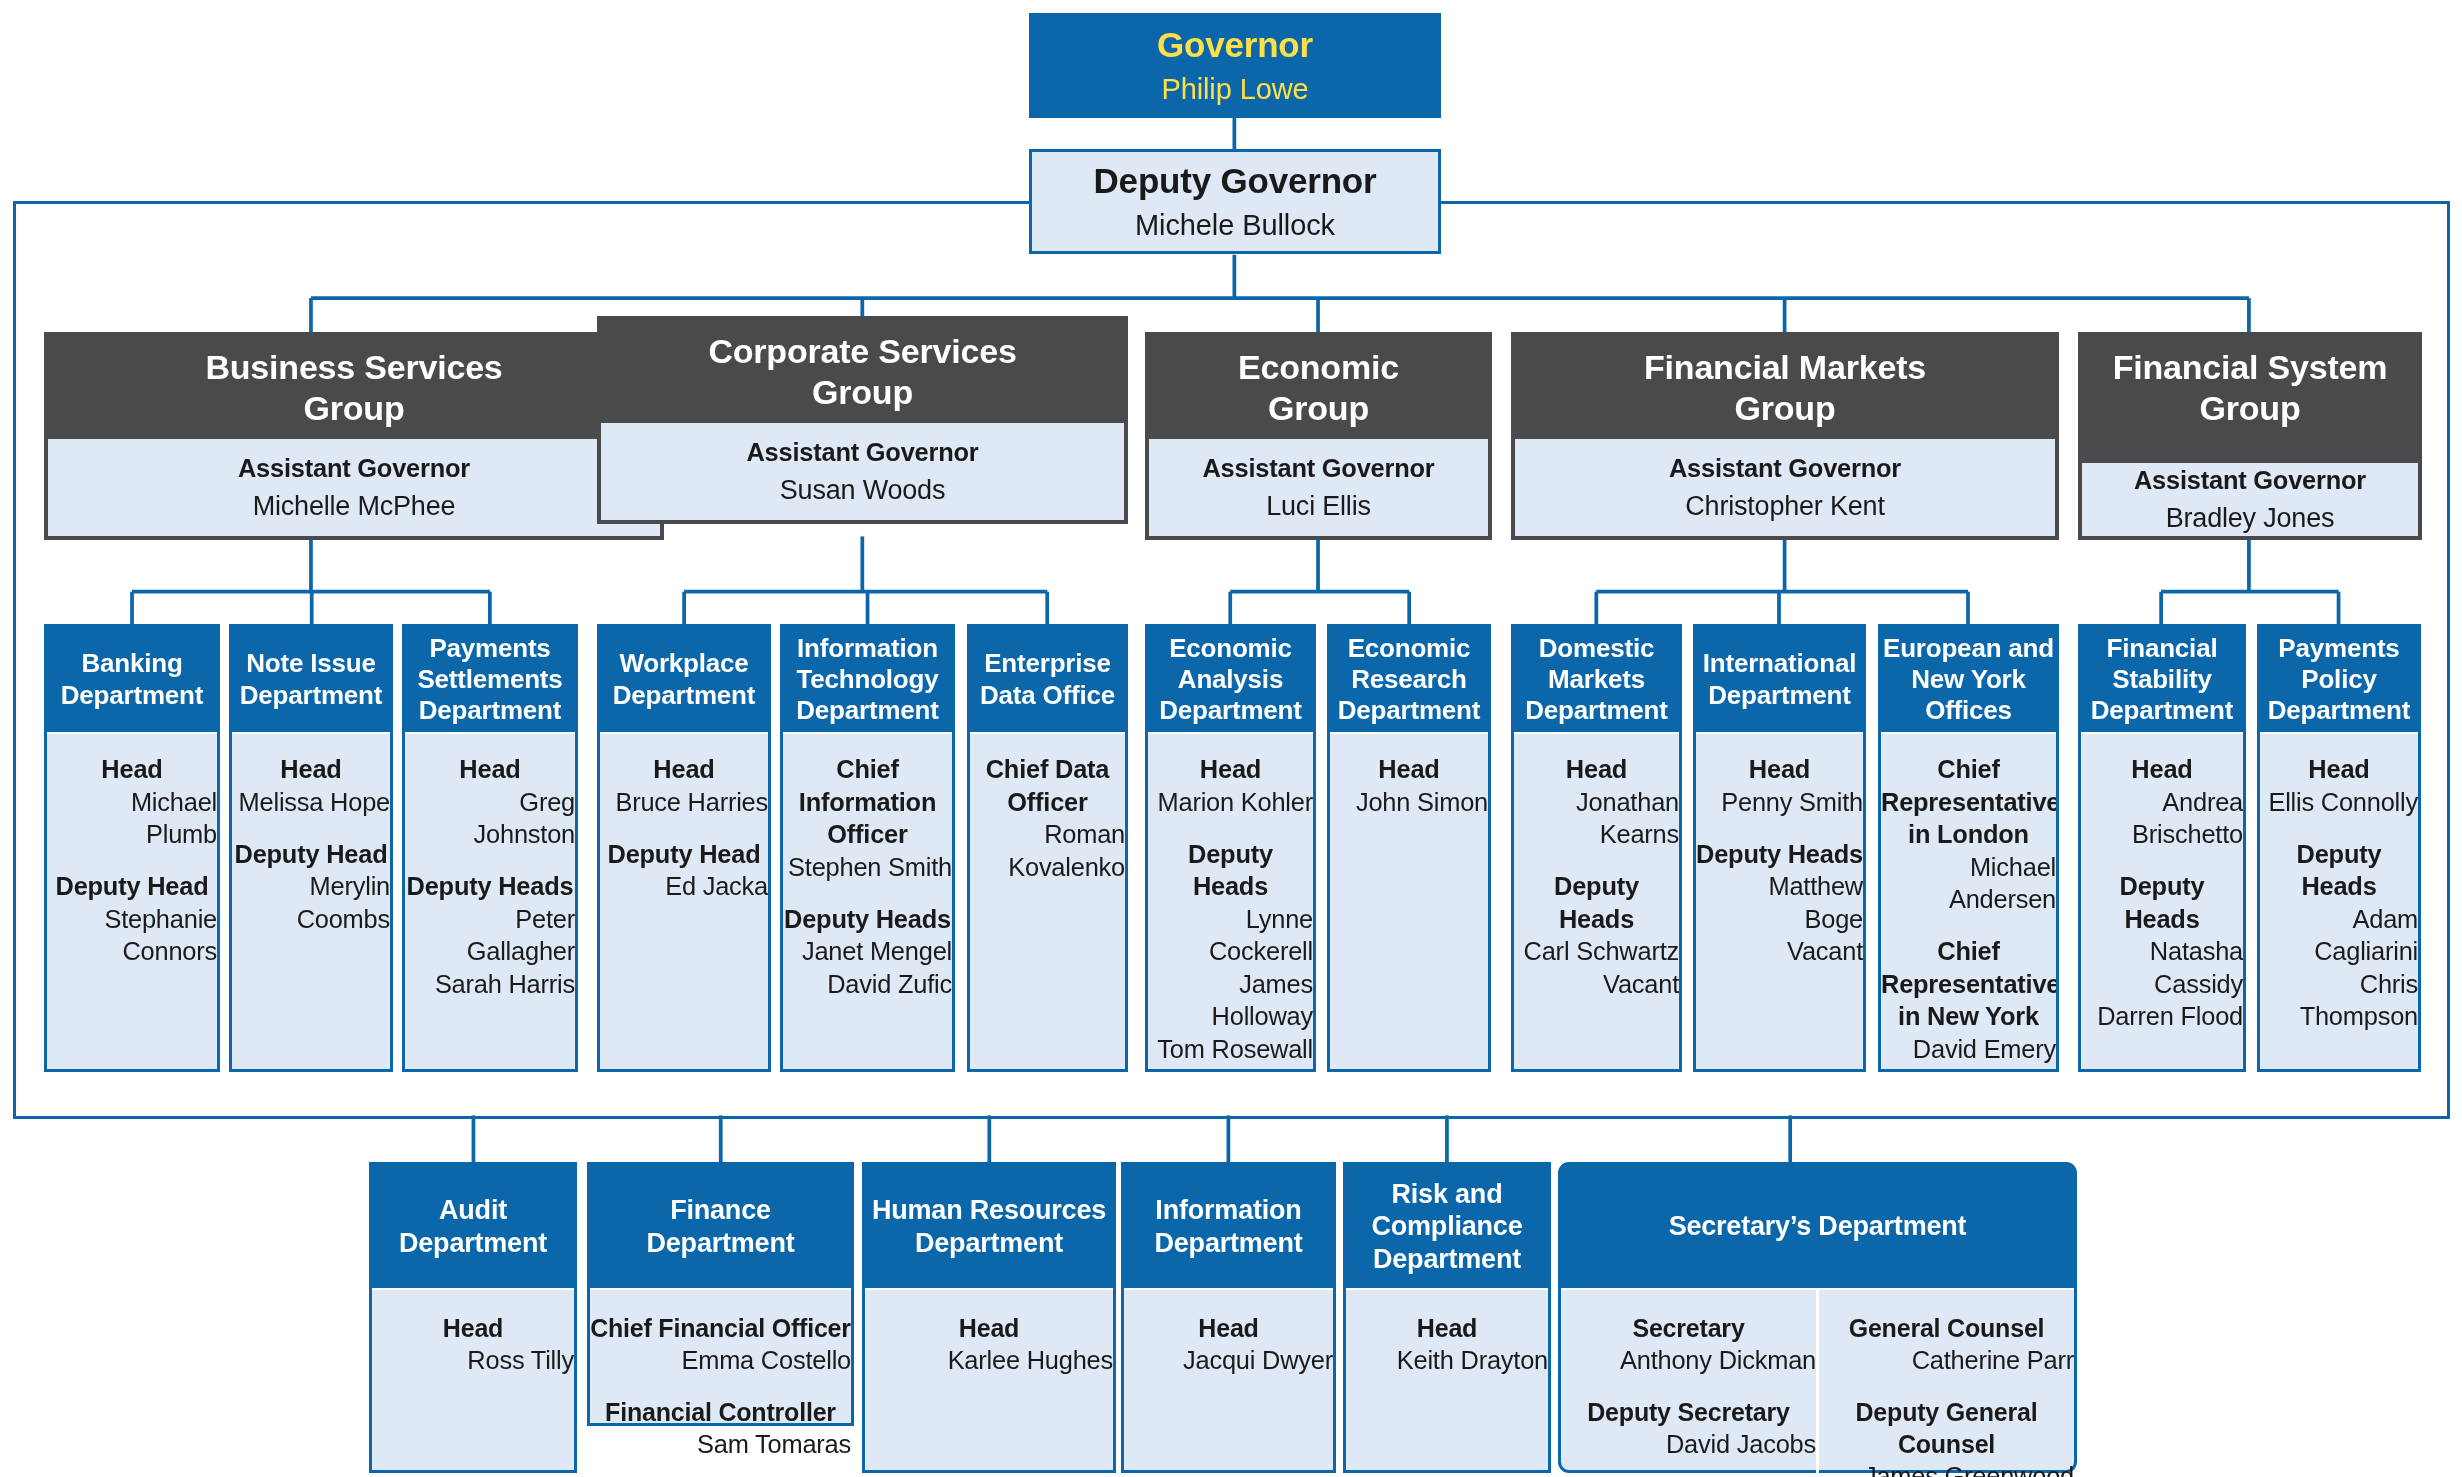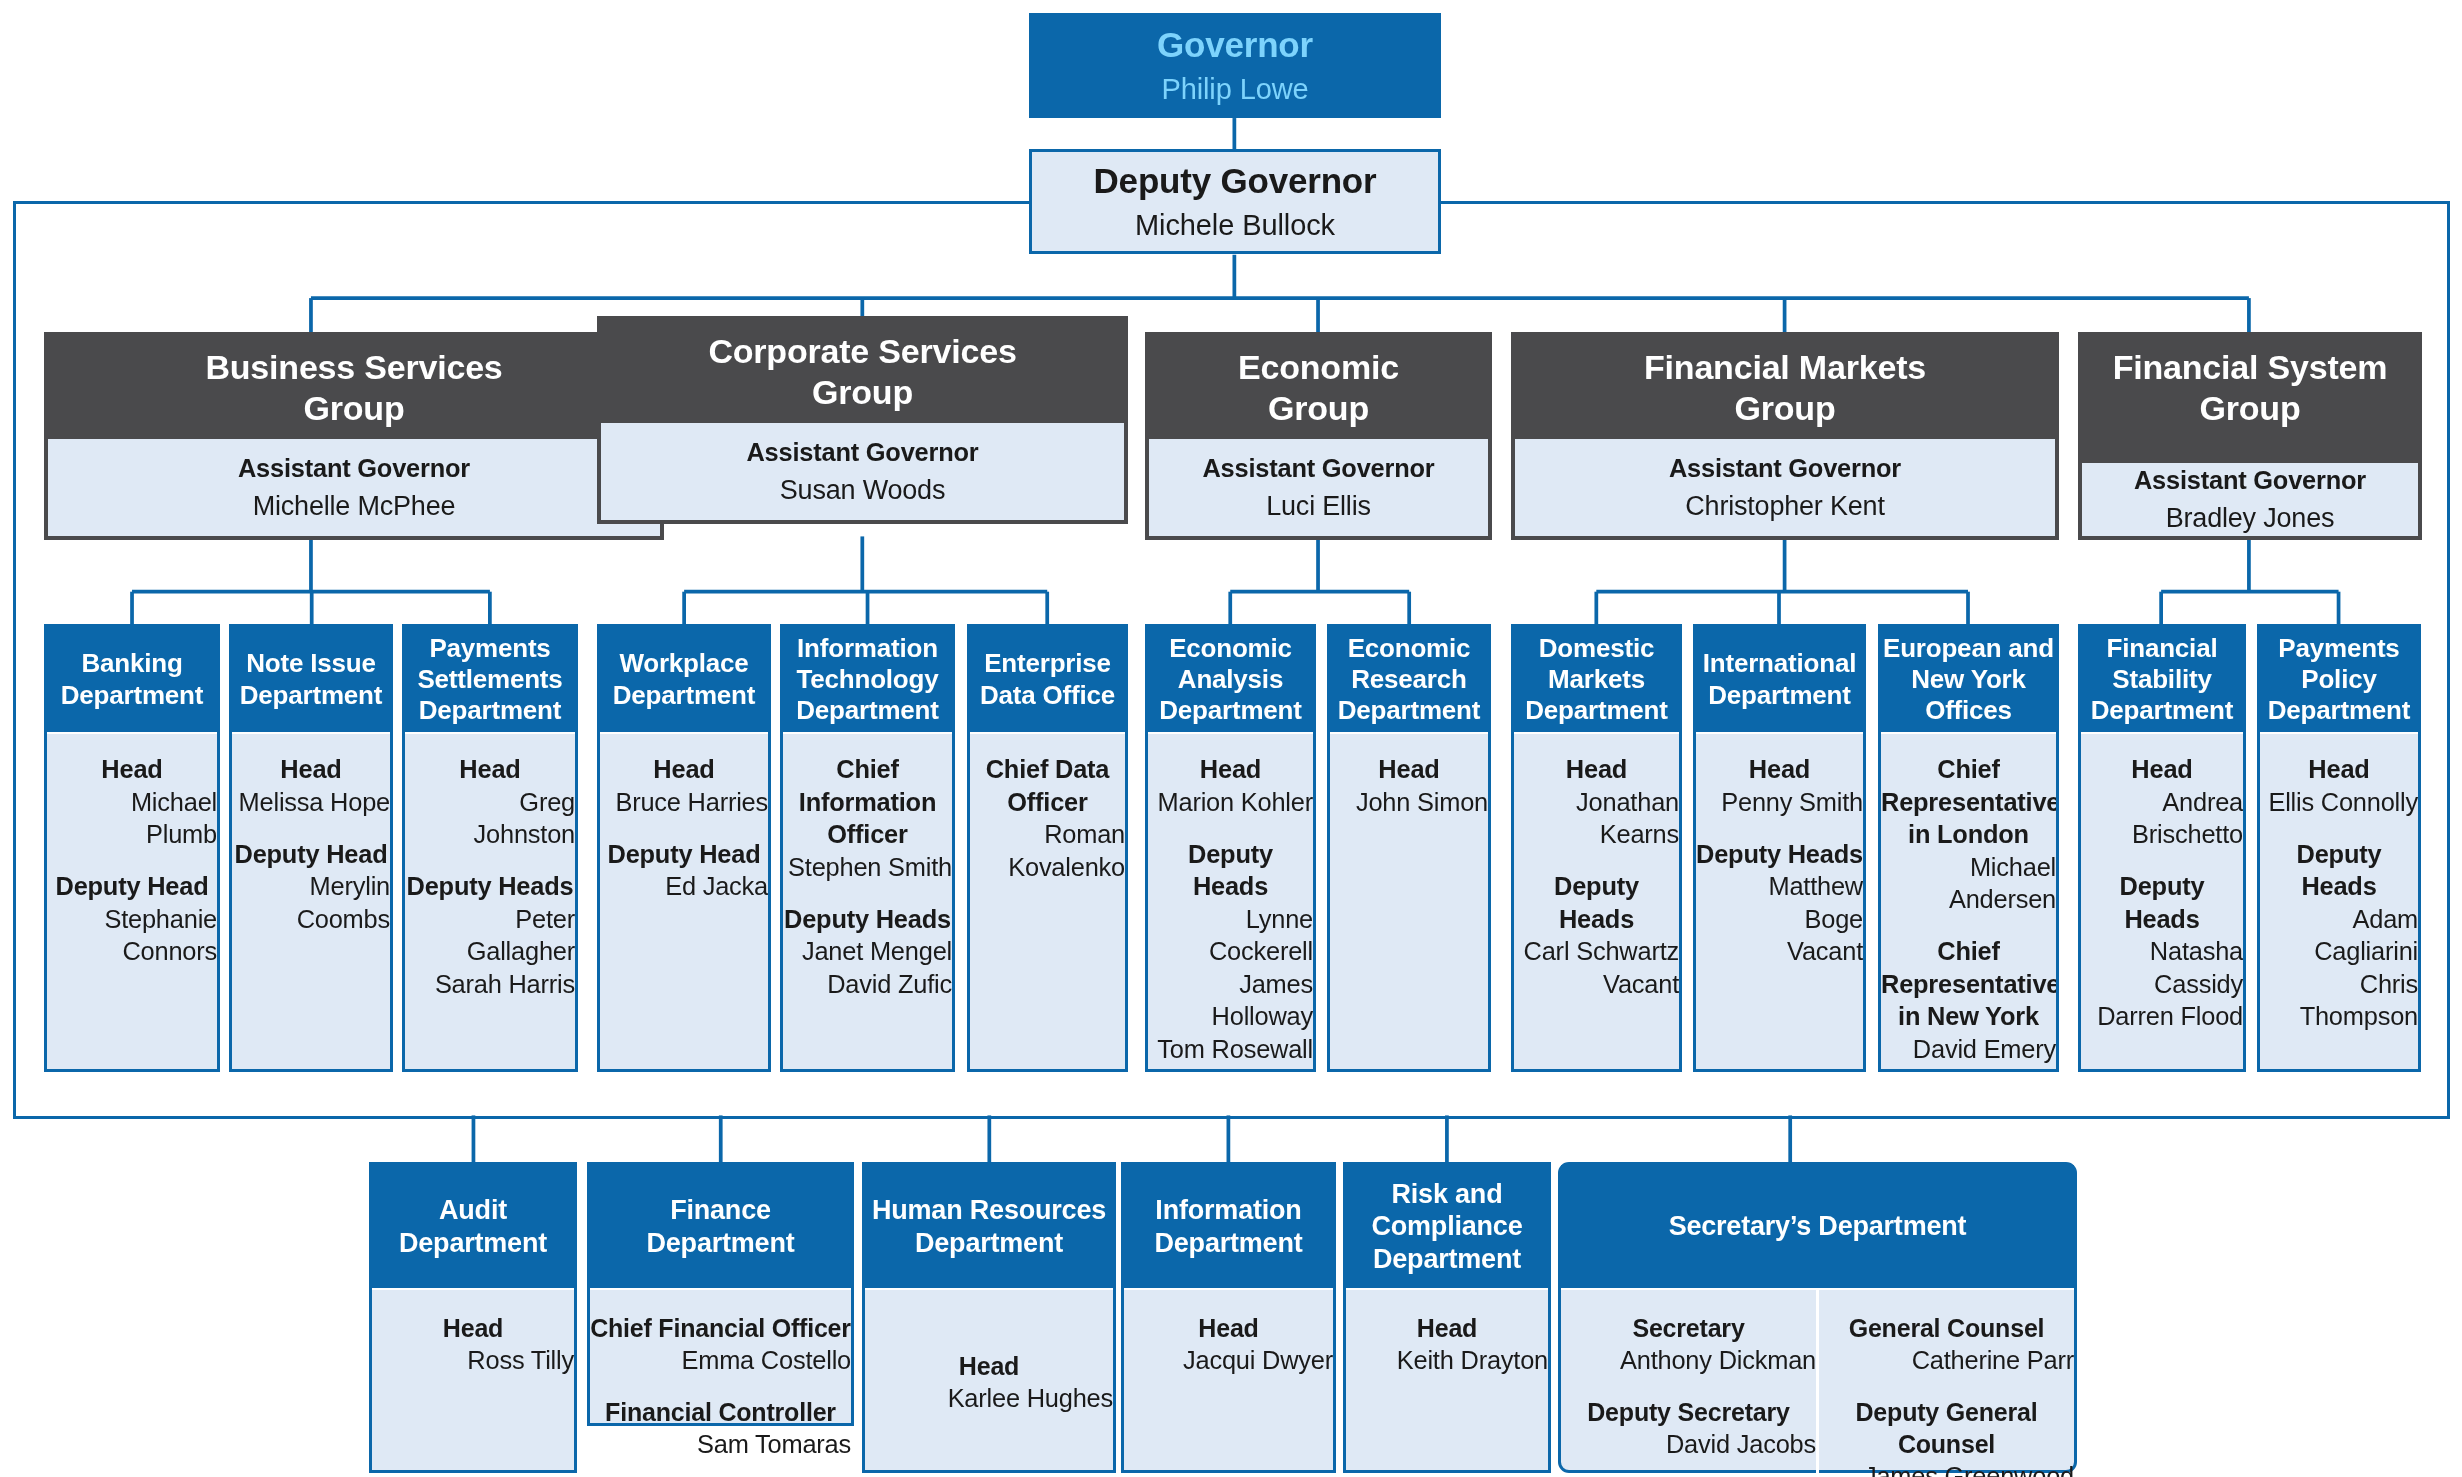--- a/index.html
+++ b/index.html
@@ -2,21 +2,21 @@
 <html style="--blue: #0b67aa; --gray: #4a4a4c; --light: #dfe9f5;font-size:12px"><head>
 <meta charset="utf-8">
 <style>
   html,body{margin:0;padding:0;background:#ffffff;}
   body{width:2462px;height:1477px;position:relative;overflow:hidden;
        font-family:"Liberation Sans","DejaVu Sans",sans-serif;color:#1a1a1a;
        -webkit-font-smoothing:antialiased;}
   #canvas{position:absolute;inset:0;width:2462px;height:1477px;}
   .abs{position:absolute;box-sizing:border-box;}
   
-  .gov-box{background:var(--blue);color:#7dd3fc;display:flex;flex-direction:column;
+  .gov-box{background:var(--blue);color:#fde047;display:flex;flex-direction:column;
            align-items:center;justify-content:center;text-align:center;}
   .gov-title{font-size:35px;font-weight:bold;letter-spacing:-0.2px;line-height:1.15;}
   .gov-name{font-size:29px;margin-top:7.5px;letter-spacing:-0.1px;}
   .dep-box{background:var(--light);border:3px solid var(--blue);color:#1a1a1a;
            display:flex;flex-direction:column;align-items:center;justify-content:center;text-align:center;}
   
   .outer-rect{border:3.7px solid var(--blue);background:transparent;}
   
   .group-box{background:var(--gray);border:4.5px solid var(--gray);display:flex;flex-direction:column;}
   .group-header{background:var(--gray);color:#ffffff;display:flex;align-items:center;justify-content:center;
@@ -424,21 +424,21 @@
           </div>
   </div>
         <div class="entry">
     <div class="role">Financial Controller</div>
     <div class="names">
             <div class="person">Sam Tomaras</div>
           </div>
   </div>
       </div>
   </div>
-    <div class="abs bot-box lvl" style="left: 862px; top: 1162px; width: 254px; height: 311px; gap: 38px;">
+    <div class="abs bot-box lvl" style="left: 862px; top: 1162px; width: 254px; height: 311px;">
     <div class="bot-header" style="height: 123px;">Human Resources
 Department</div>
     <div class="bot-body">
         <div class="entry">
     <div class="role">Head</div>
     <div class="names">
             <div class="person">Karlee Hughes</div>
           </div>
   </div>
       </div>

